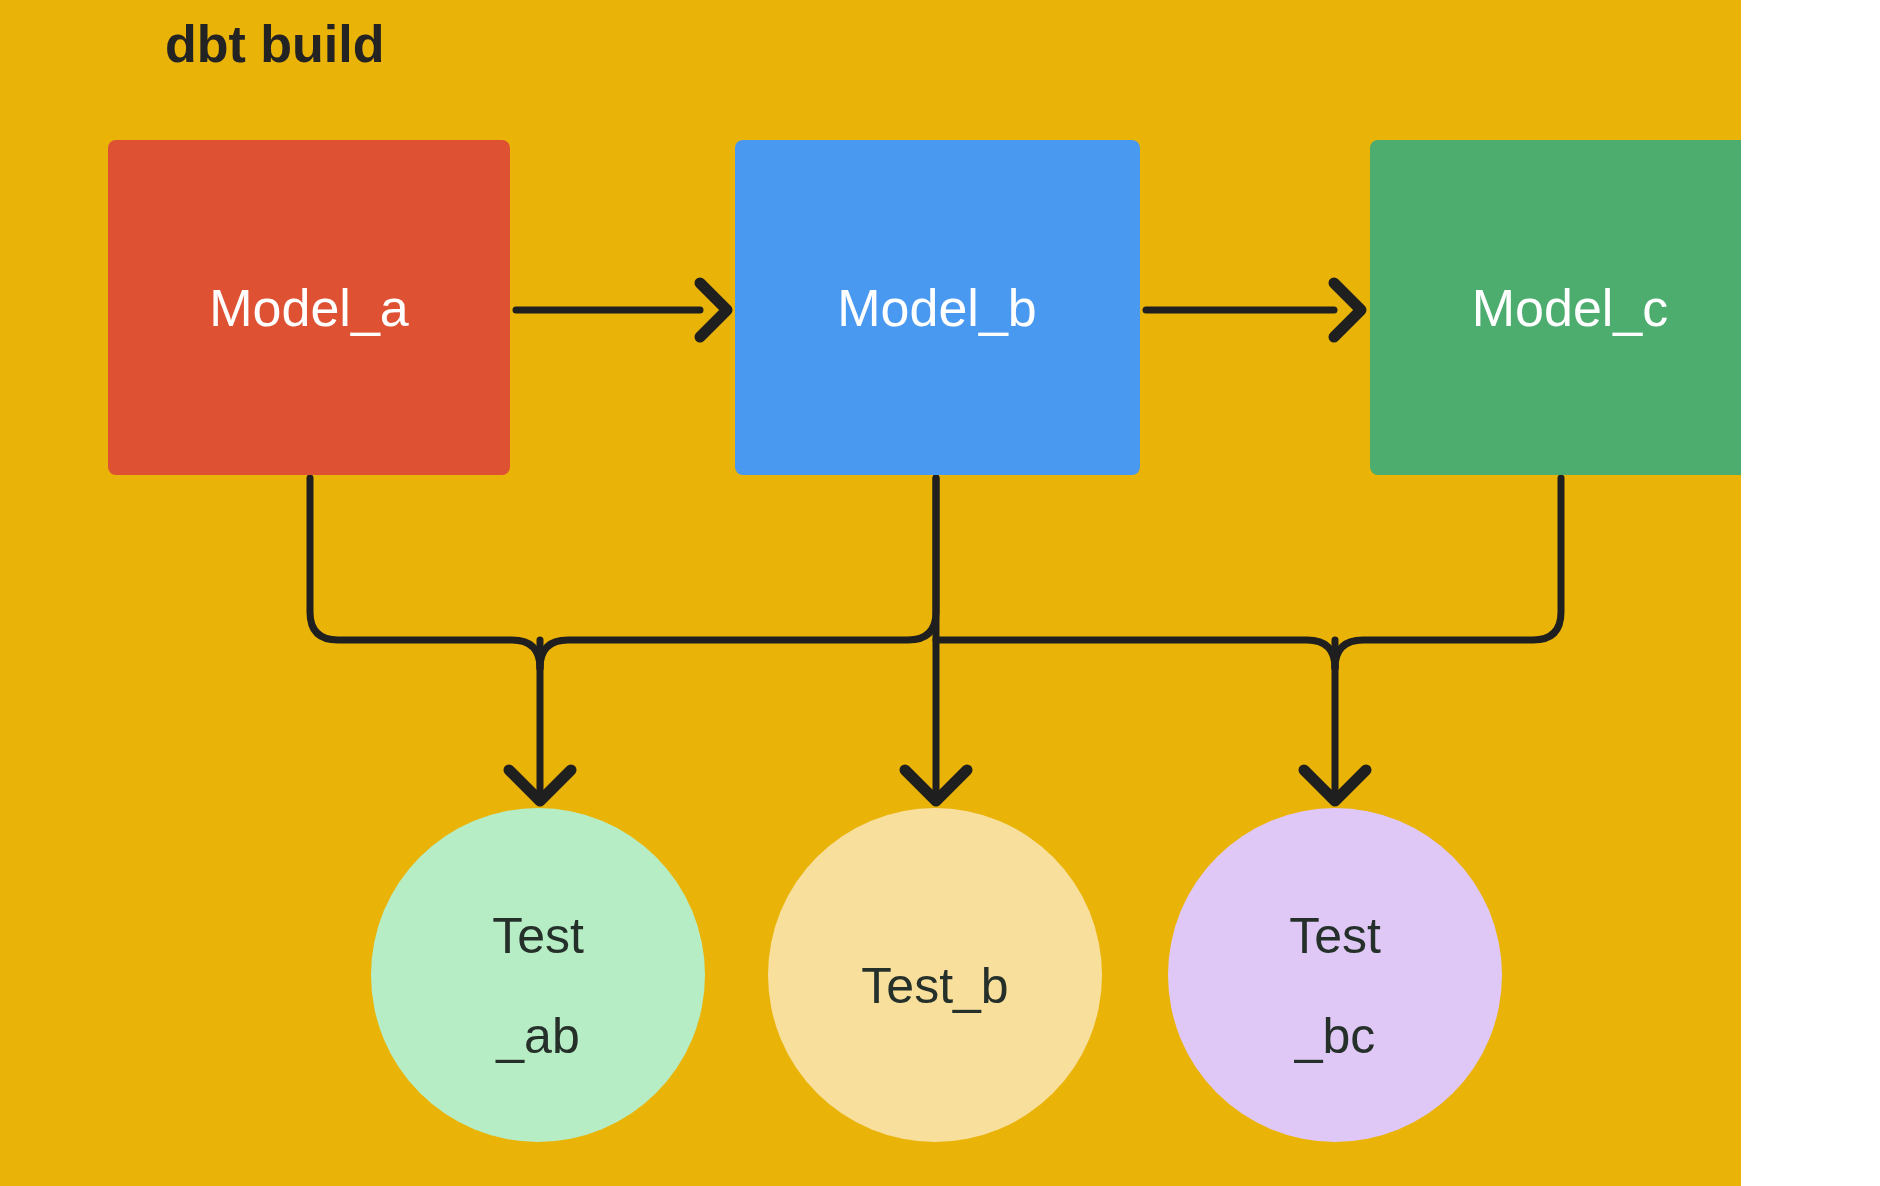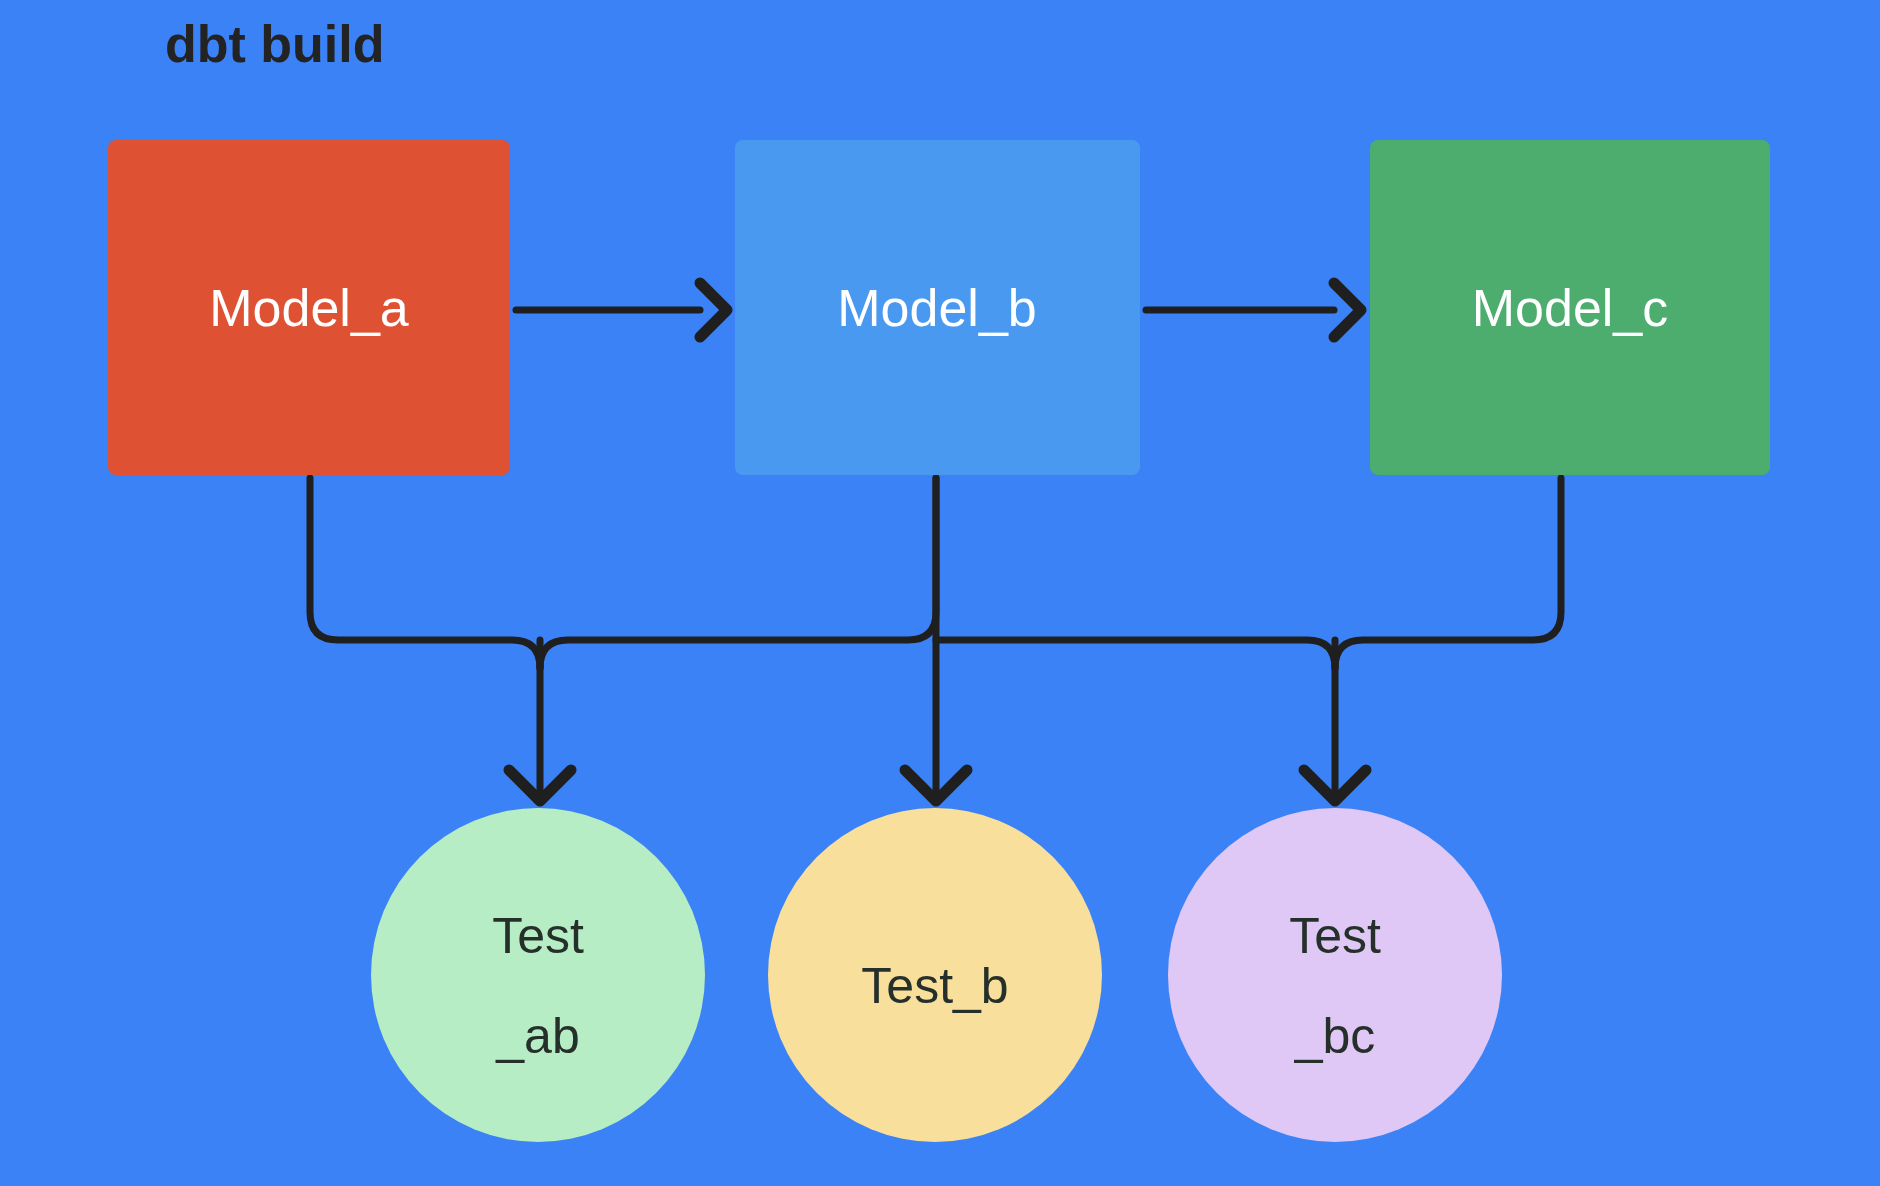--- a/index.html
+++ b/index.html
@@ -6,23 +6,23 @@
   html, body {
     margin: 0;
     padding: 0;
     background: #ffffff;
   }
   body {
     font-family: "Liberation Sans", sans-serif;
   }
   #canvas {
     position: relative;
-    width: 1880px;
+    width: 1741px;
     height: 1186px;
-    background: #3b82f6;
+    background: #eab308;
     overflow: hidden;
   }
   #diagram-svg {
     position: absolute;
     left: 0;
     top: 0;
     width: 1880px;
     height: 1186px;
   }
   .diagram-title {

